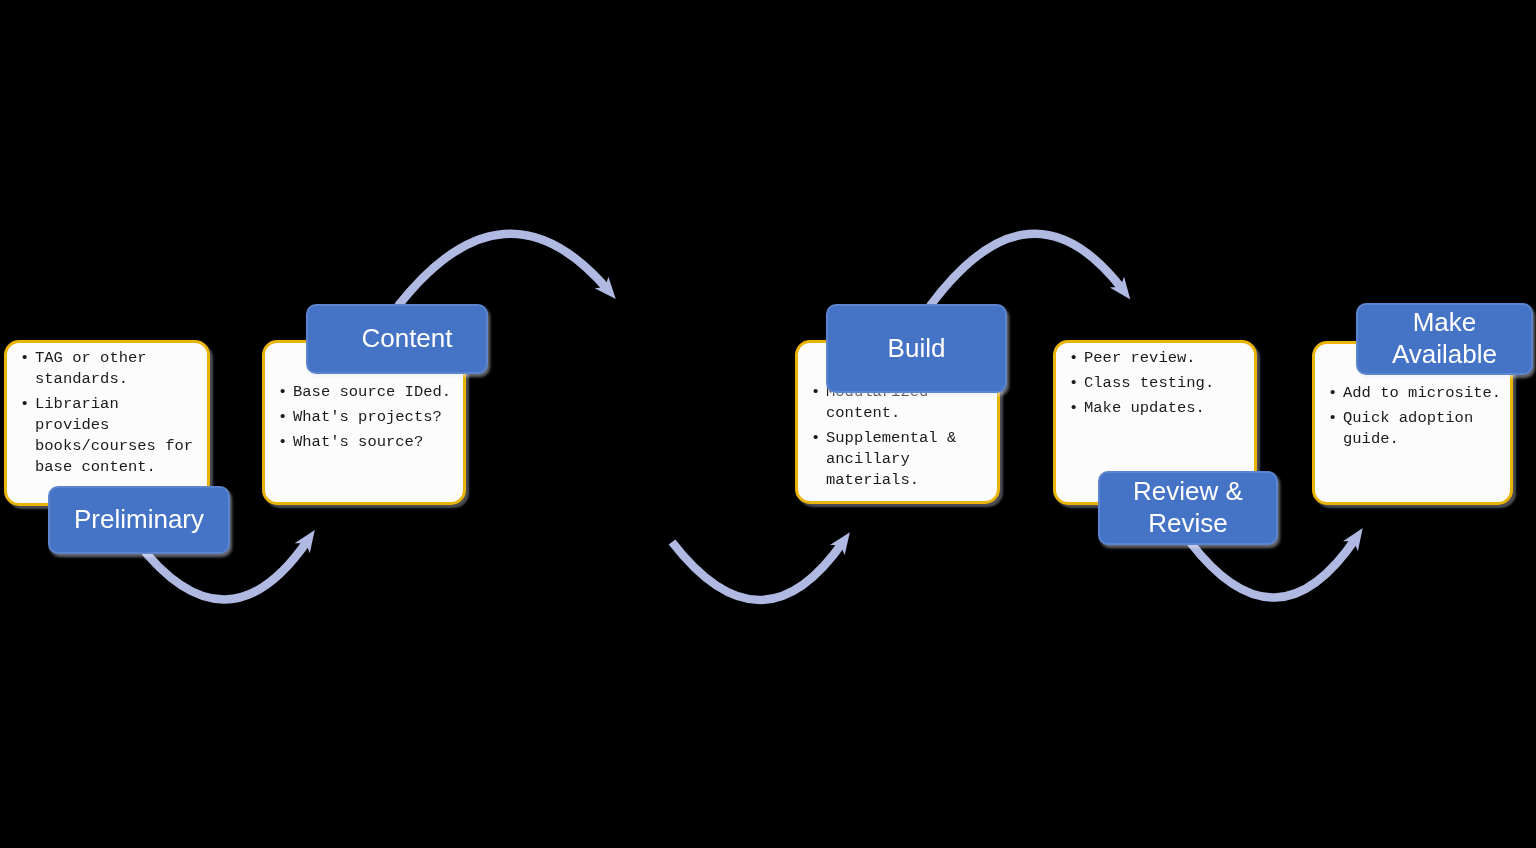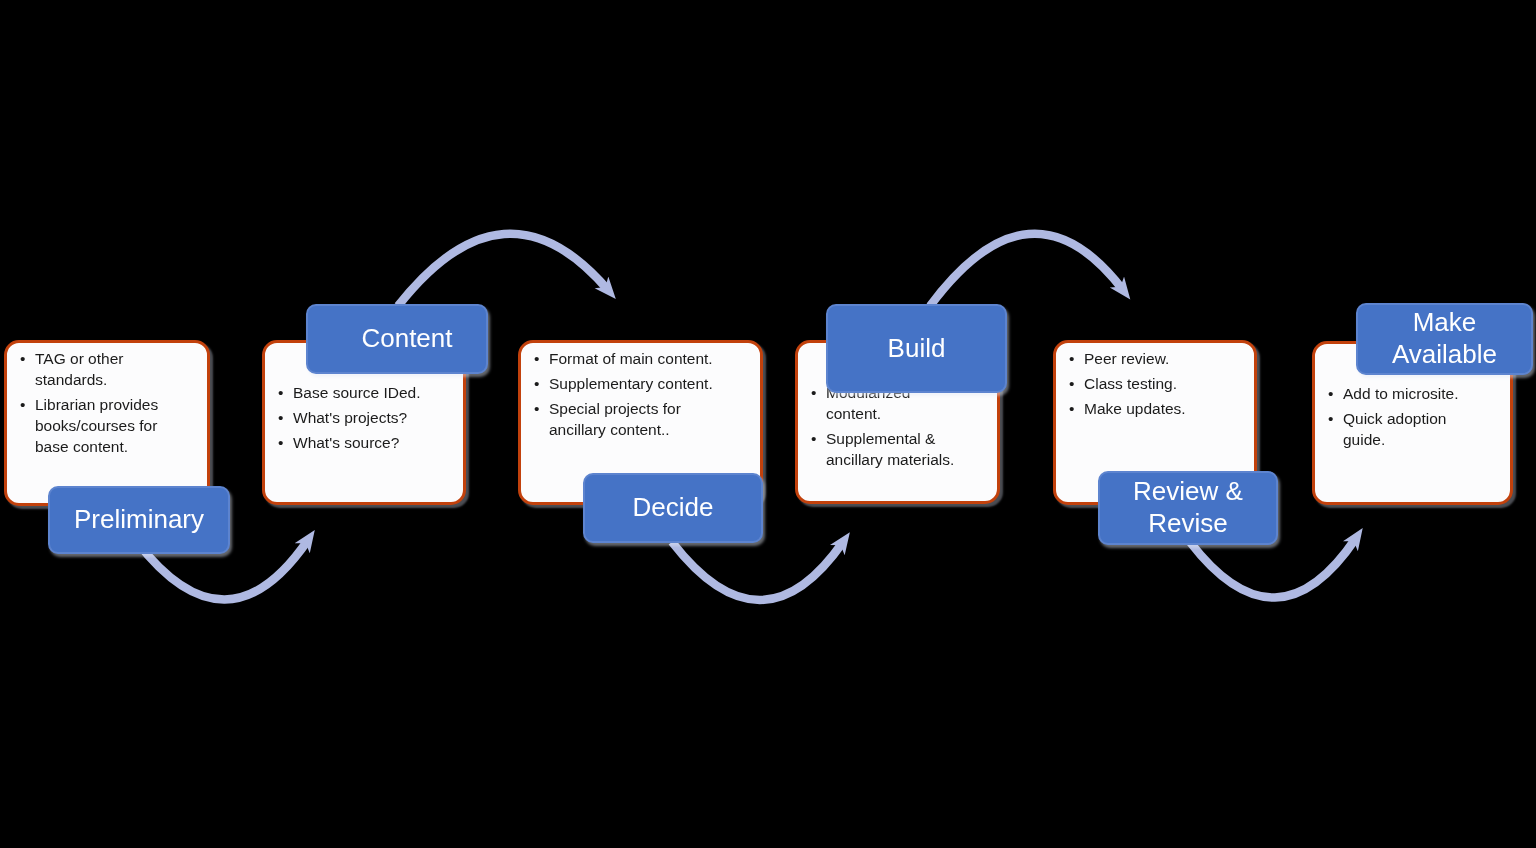--- a/index.html
+++ b/index.html
@@ -21,24 +21,25 @@
     position: absolute;
     left: 0; top: 0;
     width: 1536px;
     height: 848px;
     z-index: 1;
   }
   .stage-card {
     position: absolute;
     box-sizing: border-box;
     background: #fcfcfd;
-    border: 3px solid #c2410c;
+    border: 3px solid #eab308;
     border-radius: 15px;
     box-shadow: 3px 3px 2px rgba(214, 222, 238, 0.35);
     z-index: 2;
+    font-family: Liberation Mono, monospace;
   }
   .bullets {
     list-style: none;
     margin: 0;
     padding: 5px 6px 0 9px;
   }
   .stage-card.top-label .bullets {
     padding-top: 39px;
   }
   .bullets li {
@@ -108,31 +109,20 @@
     <ul class="bullets">
       <li>Base source IDed.</li>
       <li>What's projects?</li>
       <li>What's source?</li>
     </ul>
   </div>
   <div class="stage-label" style="left:306px; top:304px; width:182px; height:70px;padding-left:20px;">
     <span>Content</span>
   </div>
 
-  <div class="stage-card bottom-label" style="left:518px; top:340px; width:245px; height:165px;">
-    <ul class="bullets">
-      <li>Format of main content.</li>
-      <li>Supplementary content.</li>
-      <li>Special projects for
-ancillary content..</li>
-    </ul>
-  </div>
-  <div class="stage-label" style="left:583px; top:473px; width:180px; height:70px;">
-    <span>Decide</span>
-  </div>
 
   <div class="stage-card top-label" style="left:795px; top:340px; width:205px; height:164px;">
     <ul class="bullets">
       <li>Modularized
 content.</li>
       <li>Supplemental &amp;
 ancillary materials.</li>
     </ul>
   </div>
   <div class="stage-label" style="left:826px; top:304px; width:181px; height:89px;">

